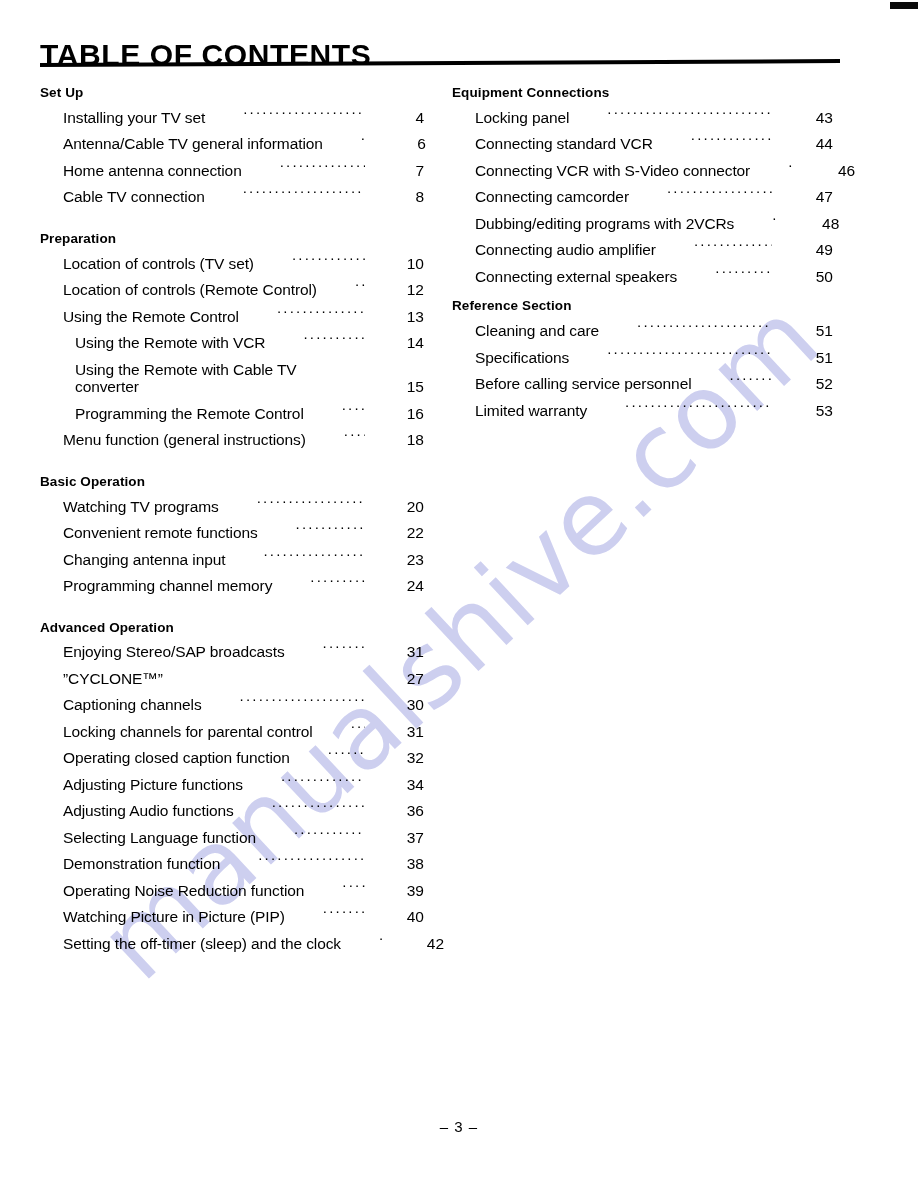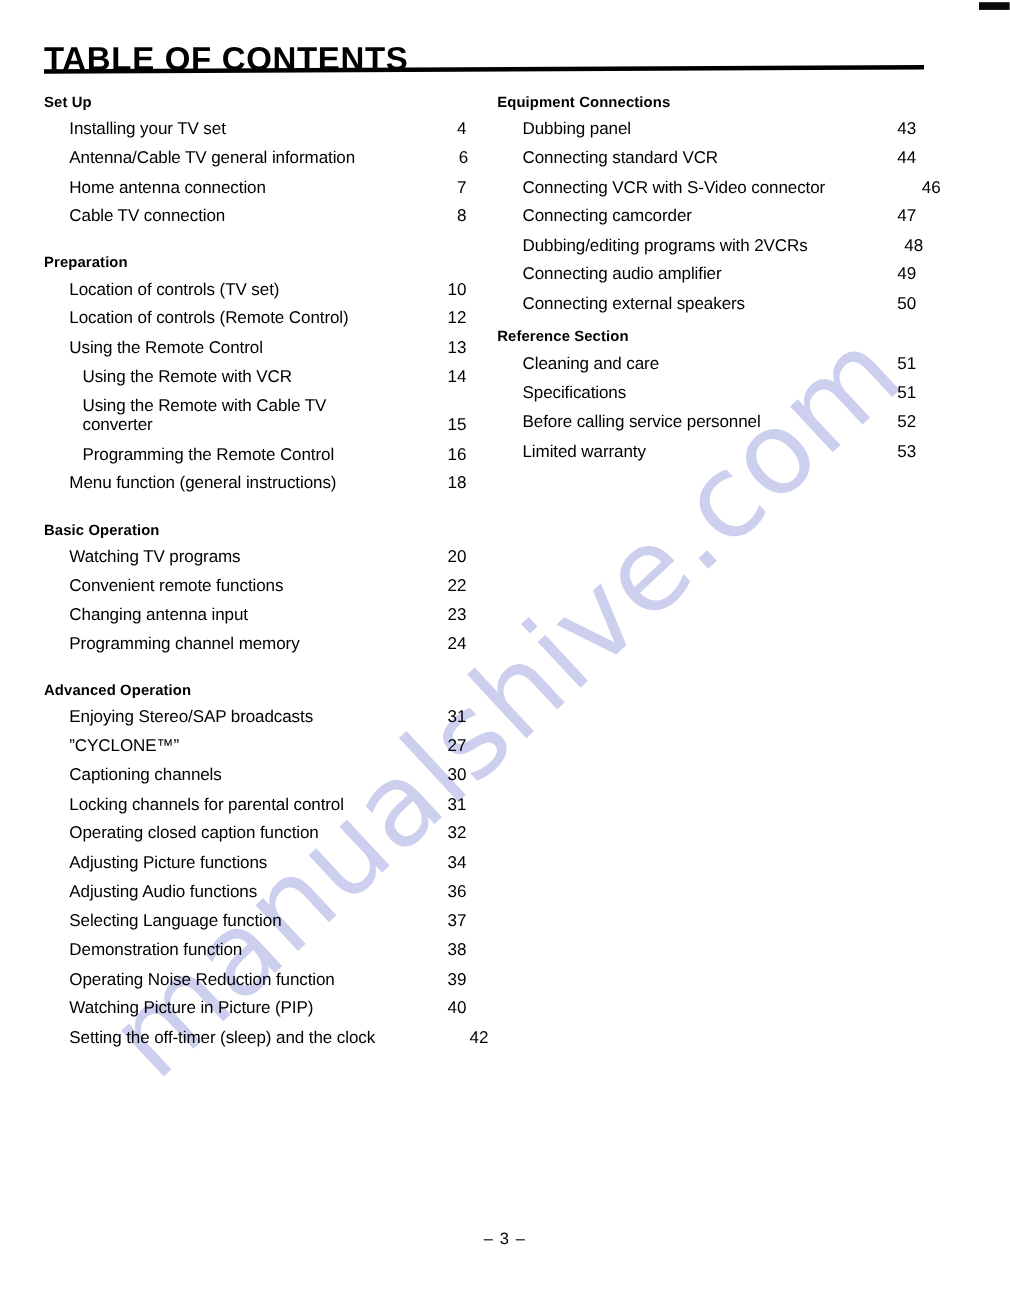--- a/index.html
+++ b/index.html
@@ -91,21 +91,20 @@
     letter-spacing: .1px;
     margin: 0 0 8px 0;
     line-height: 1.1;
   }
   #col-left .section + .section .section-heading { margin-top: 26px; }
   #col-right .section + .section .section-heading { margin-top: 14px; }
 
   
   .entry {
     display: flex;
-    align-items: flex-end;
     font-size: 15.5px;
     line-height: 1.13;
     margin-bottom: 9px;
     white-space: nowrap;
     gap: 35px;
   }
   .entry.lvl1 { padding-left: 23px; }
   .entry.lvl2 { padding-left: 35px; }
 
   .entry .etitle {
@@ -322,21 +321,21 @@
           <span class="etitle">Setting the off-timer (sleep) and the clock</span>
           <span class="leader"></span>
           <span class="pageno">42</span>
         </div>
       </div>
     </div>
   <div class="column" id="col-right">
       <div class="section">
         <div class="section-heading">Equipment Connections</div>
         <div class="entry lvl1">
-          <span class="etitle">Dubbing panel</span>
+          <span class="etitle">Locking panel</span>
           <span class="leader"></span>
           <span class="pageno">43</span>
         </div>
         <div class="entry lvl1">
           <span class="etitle">Connecting standard VCR</span>
           <span class="leader"></span>
           <span class="pageno">44</span>
         </div>
         <div class="entry lvl1">
           <span class="etitle">Connecting VCR with S-Video connector</span>

